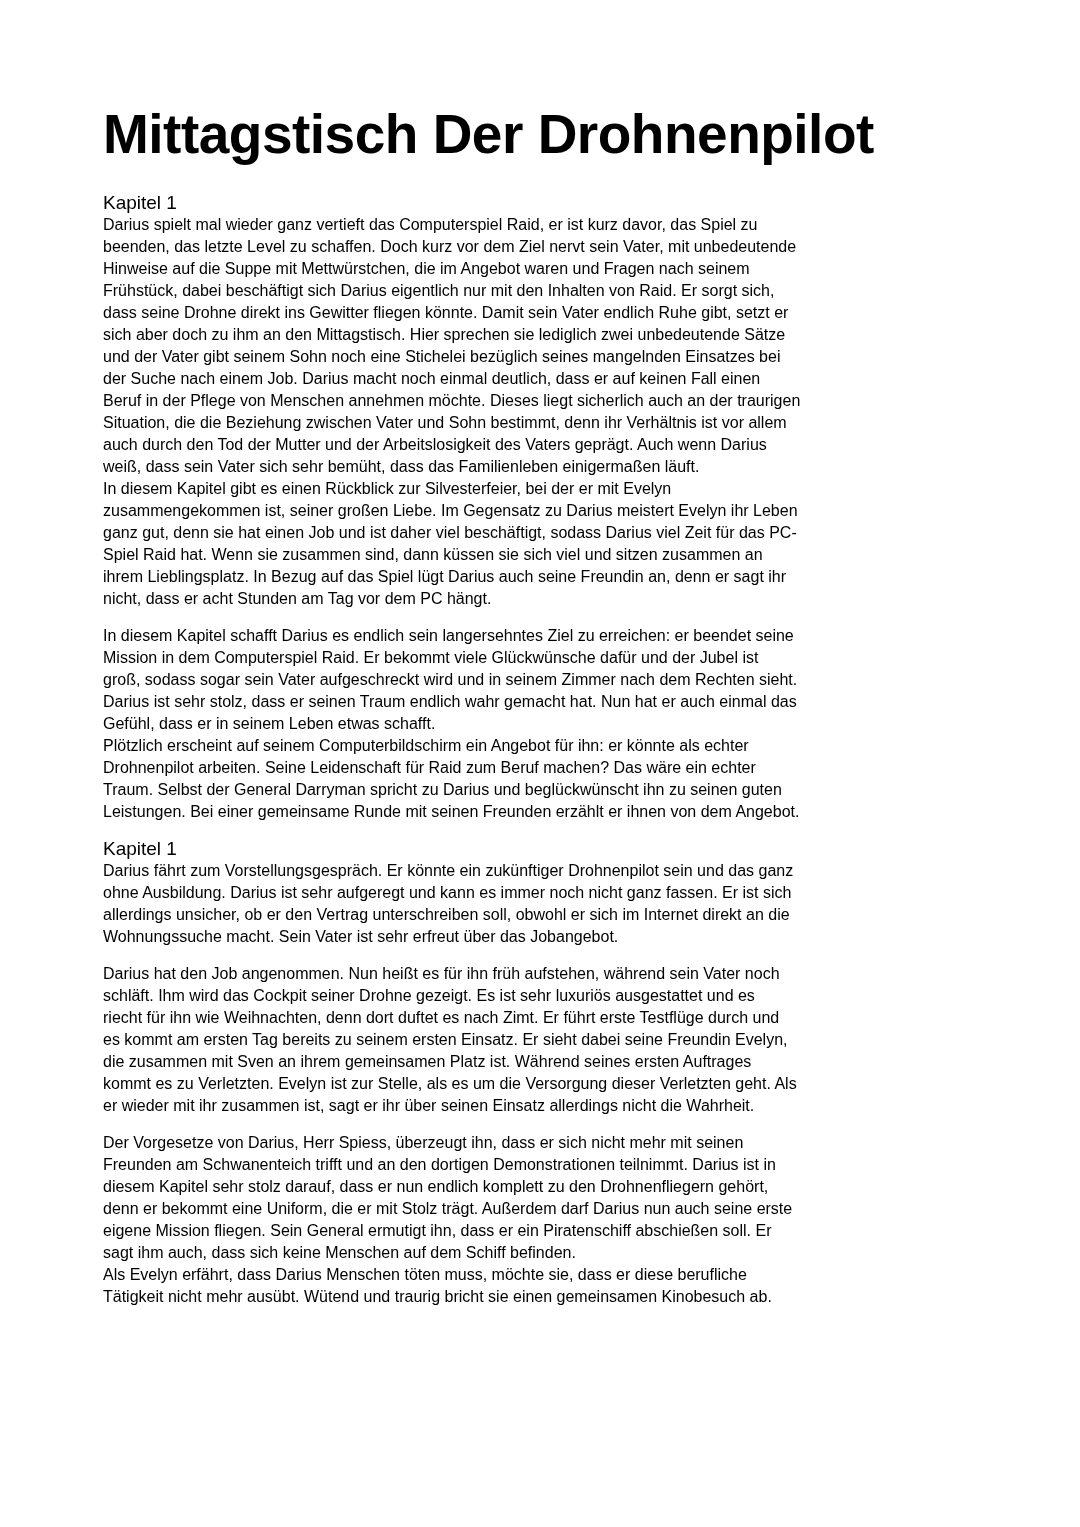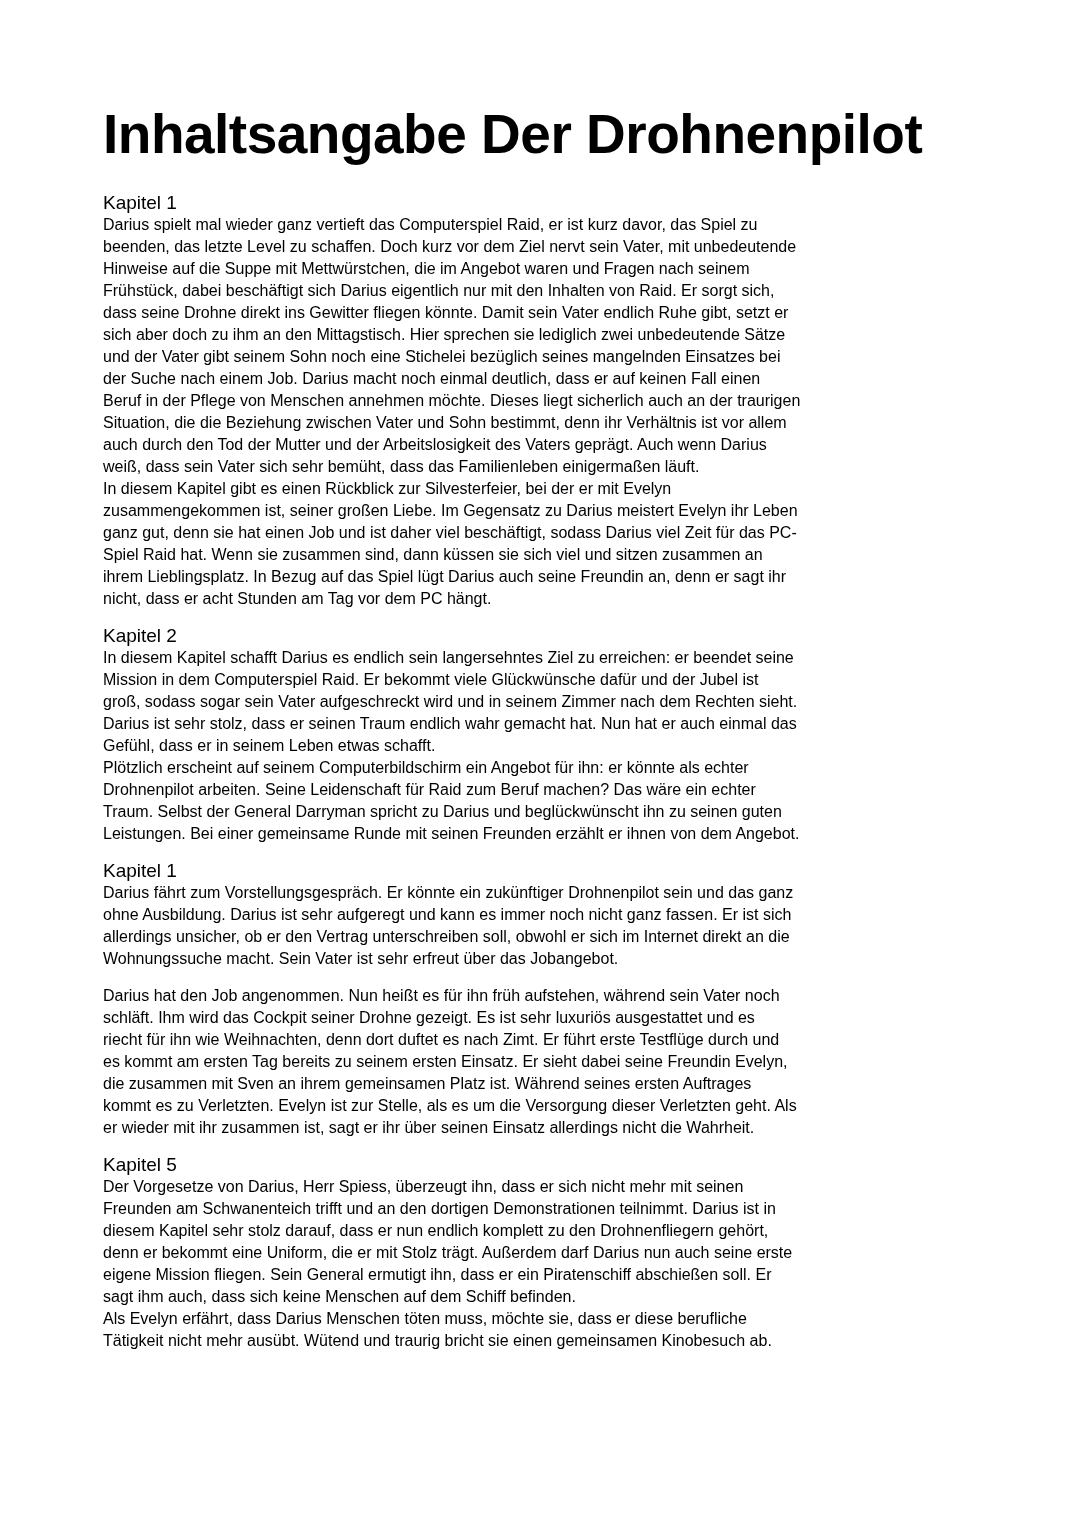--- a/index.html
+++ b/index.html
@@ -43,21 +43,21 @@
     font-size: 16px;
     line-height: 22px;
     font-weight: normal;
     white-space: pre;
   }
 </style>
 </head>
 <body>
 
 <div class="page">
-  <h1 class="doc-title">Inhaltsangabe Der Drohnenpilot</h1>
+  <h1 class="doc-title">Mittagstisch Der Drohnenpilot</h1>
 
   <div class="chapters">
     <div class="chapter">
       <div class="chapter-heading">Kapitel 1</div>
       <div class="chapter-body">Darius spielt mal wieder ganz vertieft das Computerspiel Raid, er ist kurz davor, das Spiel zu
 beenden, das letzte Level zu schaffen. Doch kurz vor dem Ziel nervt sein Vater, mit unbedeutende
 Hinweise auf die Suppe mit Mettwürstchen, die im Angebot waren und Fragen nach seinem
 Frühstück, dabei beschäftigt sich Darius eigentlich nur mit den Inhalten von Raid. Er sorgt sich,
 dass seine Drohne direkt ins Gewitter fliegen könnte. Damit sein Vater endlich Ruhe gibt, setzt er
 sich aber doch zu ihm an den Mittagstisch. Hier sprechen sie lediglich zwei unbedeutende Sätze
@@ -68,21 +68,20 @@
 auch durch den Tod der Mutter und der Arbeitslosigkeit des Vaters geprägt. Auch wenn Darius
 weiß, dass sein Vater sich sehr bemüht, dass das Familienleben einigermaßen läuft.
 In diesem Kapitel gibt es einen Rückblick zur Silvesterfeier, bei der er mit Evelyn
 zusammengekommen ist, seiner großen Liebe. Im Gegensatz zu Darius meistert Evelyn ihr Leben
 ganz gut, denn sie hat einen Job und ist daher viel beschäftigt, sodass Darius viel Zeit für das PC-
 Spiel Raid hat. Wenn sie zusammen sind, dann küssen sie sich viel und sitzen zusammen an
 ihrem Lieblingsplatz. In Bezug auf das Spiel lügt Darius auch seine Freundin an, denn er sagt ihr
 nicht, dass er acht Stunden am Tag vor dem PC hängt.</div>
     </div>
     <div class="chapter">
-      <div class="chapter-heading">Kapitel 2</div>
       <div class="chapter-body">In diesem Kapitel schafft Darius es endlich sein langersehntes Ziel zu erreichen: er beendet seine
 Mission in dem Computerspiel Raid. Er bekommt viele Glückwünsche dafür und der Jubel ist
 groß, sodass sogar sein Vater aufgeschreckt wird und in seinem Zimmer nach dem Rechten sieht.
 Darius ist sehr stolz, dass er seinen Traum endlich wahr gemacht hat. Nun hat er auch einmal das
 Gefühl, dass er in seinem Leben etwas schafft.
 Plötzlich erscheint auf seinem Computerbildschirm ein Angebot für ihn: er könnte als echter
 Drohnenpilot arbeiten. Seine Leidenschaft für Raid zum Beruf machen? Das wäre ein echter
 Traum. Selbst der General Darryman spricht zu Darius und beglückwünscht ihn zu seinen guten
 Leistungen. Bei einer gemeinsame Runde mit seinen Freunden erzählt er ihnen von dem Angebot.</div>
     </div>
@@ -96,21 +95,20 @@
     <div class="chapter">
       <div class="chapter-body">Darius hat den Job angenommen. Nun heißt es für ihn früh aufstehen, während sein Vater noch
 schläft. Ihm wird das Cockpit seiner Drohne gezeigt. Es ist sehr luxuriös ausgestattet und es
 riecht für ihn wie Weihnachten, denn dort duftet es nach Zimt. Er führt erste Testflüge durch und
 es kommt am ersten Tag bereits zu seinem ersten Einsatz. Er sieht dabei seine Freundin Evelyn,
 die zusammen mit Sven an ihrem gemeinsamen Platz ist. Während seines ersten Auftrages
 kommt es zu Verletzten. Evelyn ist zur Stelle, als es um die Versorgung dieser Verletzten geht. Als
 er wieder mit ihr zusammen ist, sagt er ihr über seinen Einsatz allerdings nicht die Wahrheit.</div>
     </div>
     <div class="chapter">
-      <div class="chapter-heading">Kapitel 5</div>
       <div class="chapter-body">Der Vorgesetze von Darius, Herr Spiess, überzeugt ihn, dass er sich nicht mehr mit seinen
 Freunden am Schwanenteich trifft und an den dortigen Demonstrationen teilnimmt. Darius ist in
 diesem Kapitel sehr stolz darauf, dass er nun endlich komplett zu den Drohnenfliegern gehört,
 denn er bekommt eine Uniform, die er mit Stolz trägt. Außerdem darf Darius nun auch seine erste
 eigene Mission fliegen. Sein General ermutigt ihn, dass er ein Piratenschiff abschießen soll. Er
 sagt ihm auch, dass sich keine Menschen auf dem Schiff befinden.
 Als Evelyn erfährt, dass Darius Menschen töten muss, möchte sie, dass er diese berufliche
 Tätigkeit nicht mehr ausübt. Wütend und traurig bricht sie einen gemeinsamen Kinobesuch ab.</div>
     </div>
   </div>

